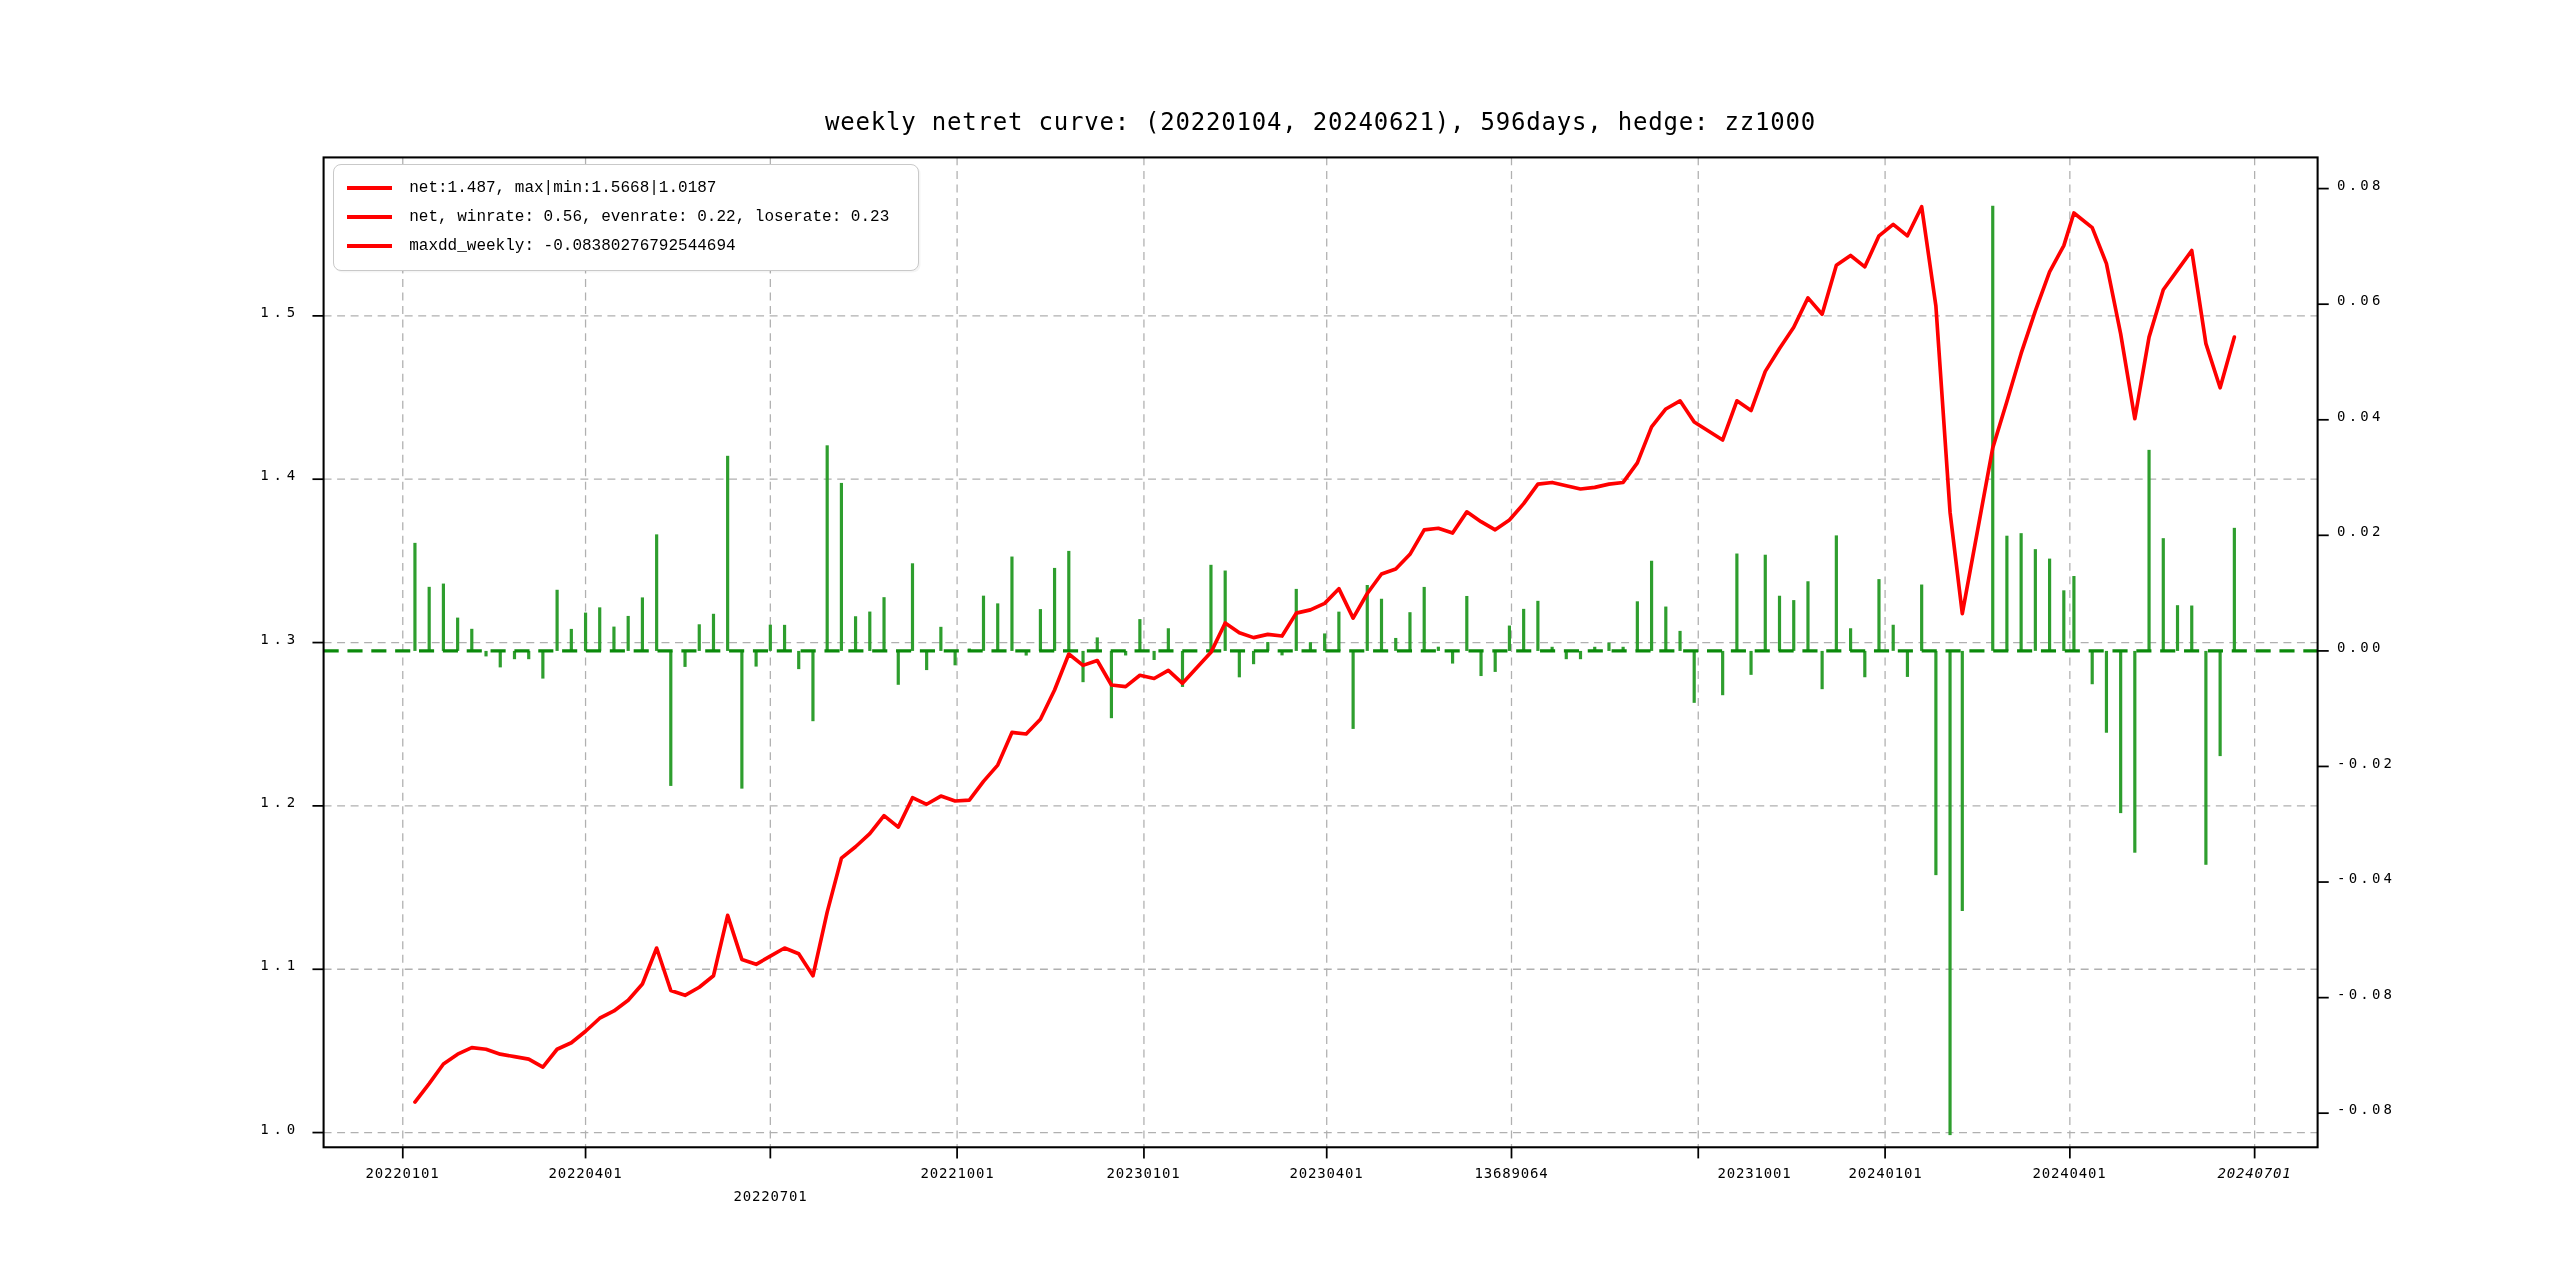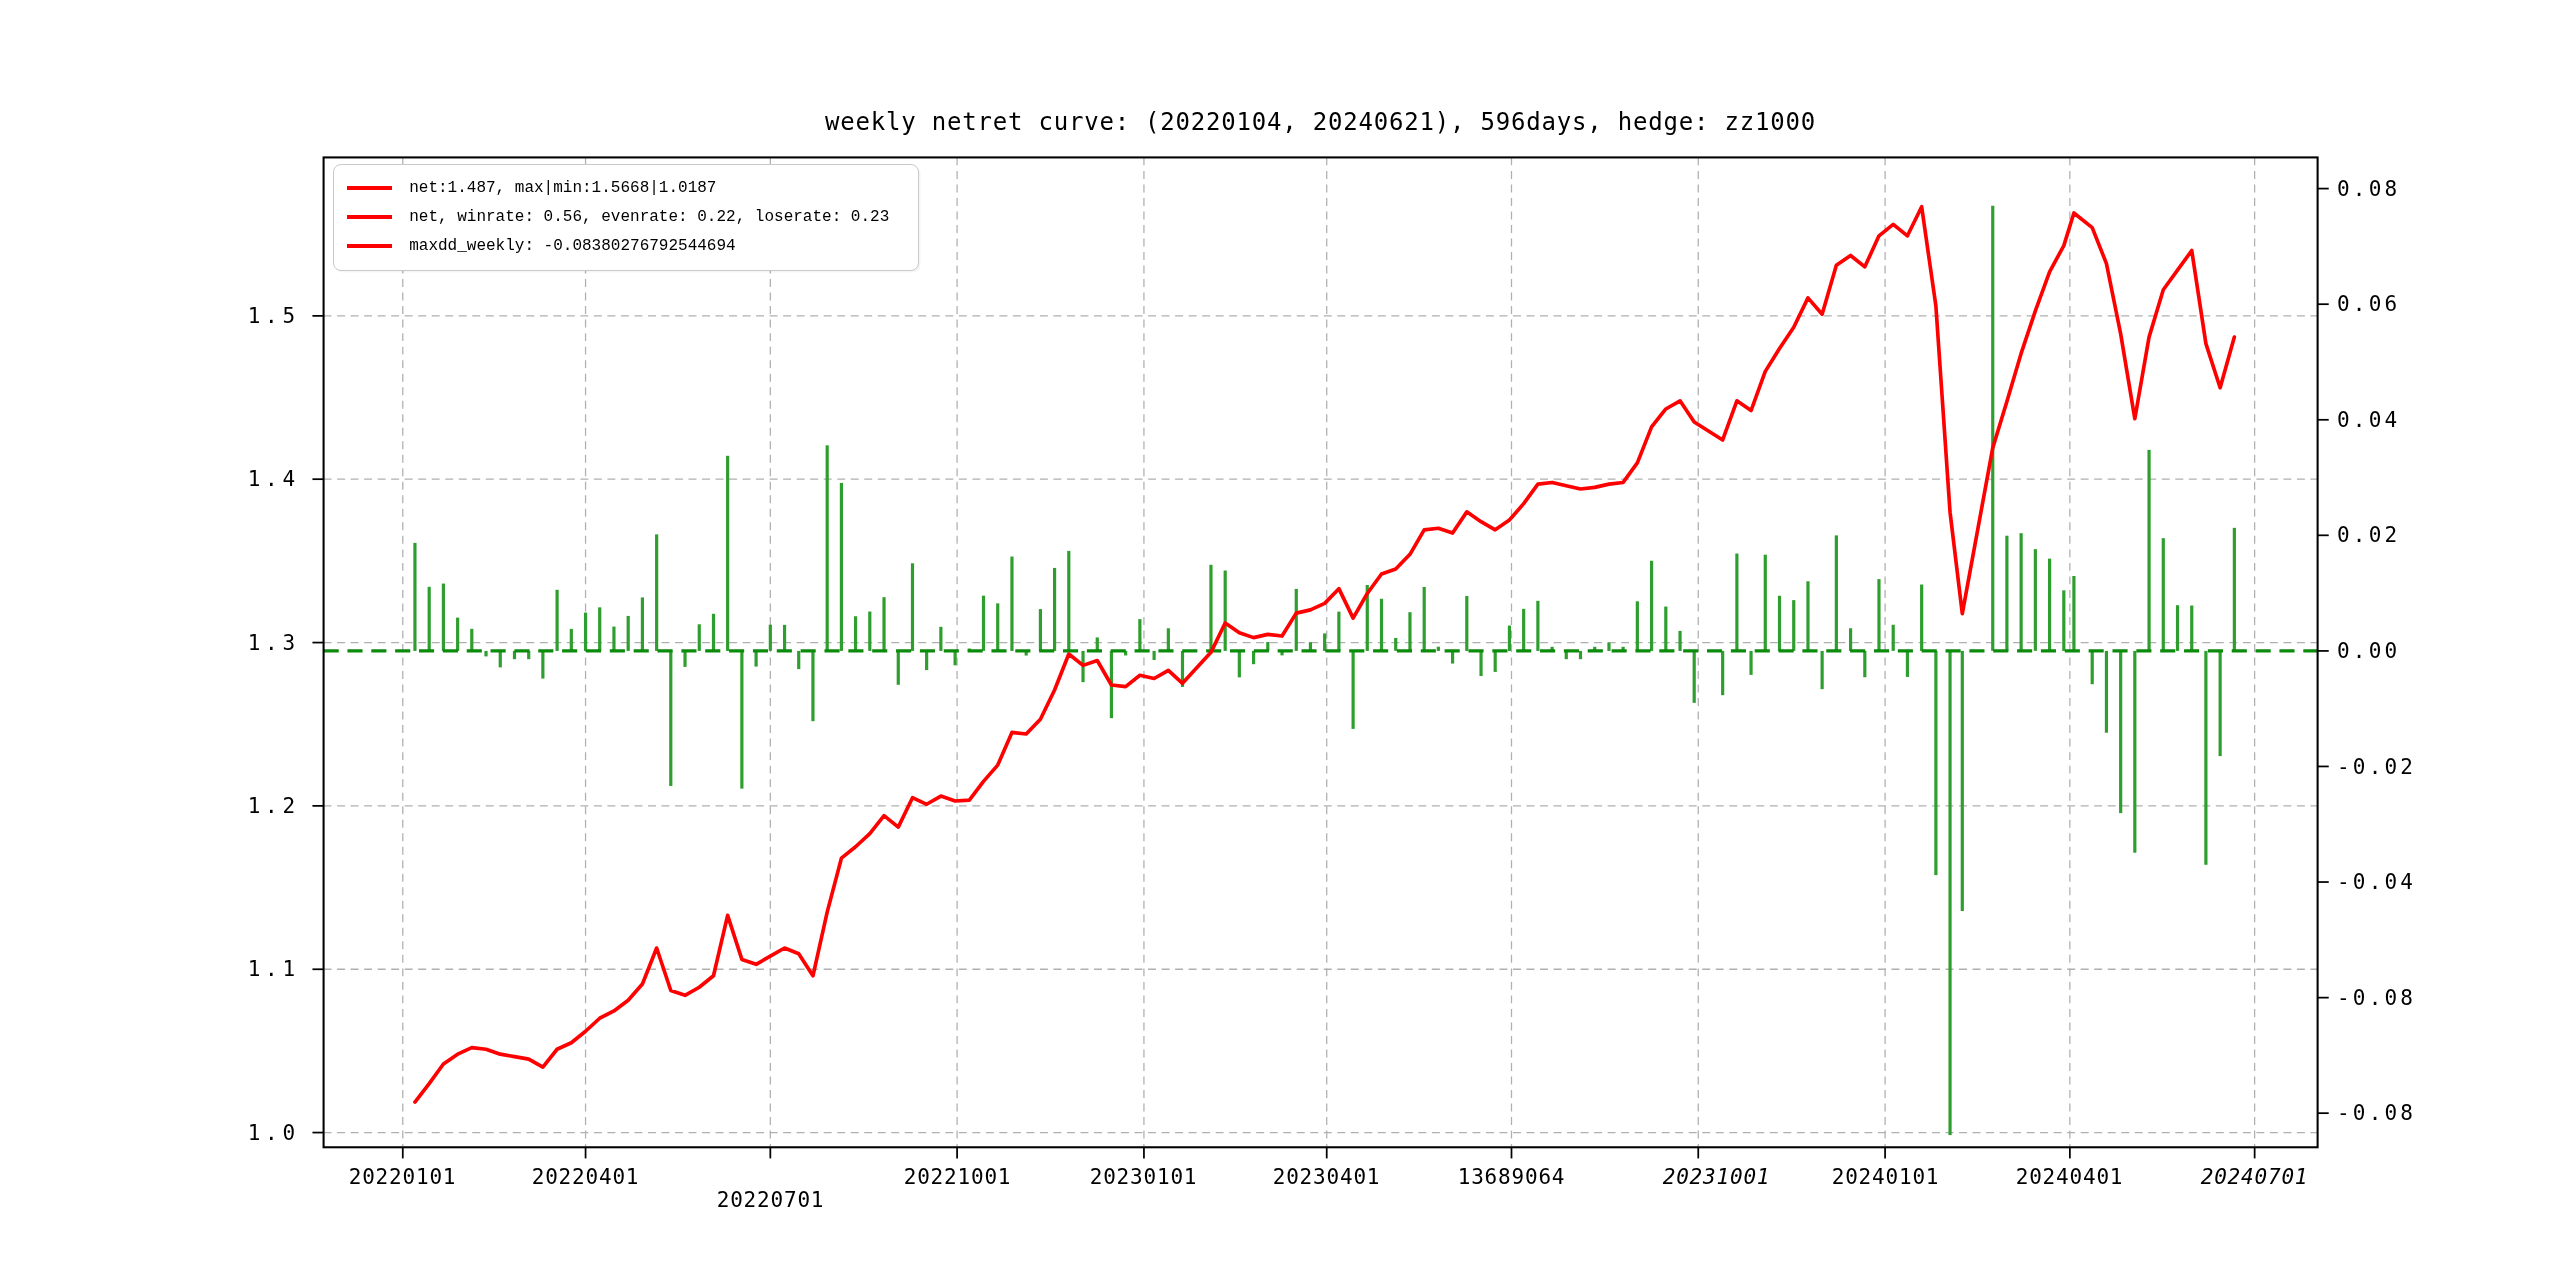--- a/index.html
+++ b/index.html
@@ -15,21 +15,21 @@
   .netline{fill:none;stroke:#ff0000;stroke-width:4.6;stroke-linejoin:round;stroke-linecap:round;}
   #chart-title{position:absolute;left:0;top:108px;width:2641px;text-align:center;
       font-size:24px;letter-spacing:0.8px;white-space:nowrap;}
   #legend-box{position:absolute;left:333px;top:164px;width:557px;
       background:#ffffff;border:1.6px solid #c9c9c9;border-radius:8px;
       padding:8px 14.3px 9.5px 12.7px;box-shadow:1.6px 1.6px 0 rgba(0,0,0,0.04);font-family:Liberation Mono, monospace;}
   .legend-row{display:flex;align-items:center;height:29px;}
   .legend-marker{display:inline-block;width:45px;height:4px;background:#ff0000;
       margin-right:17.5px;flex:0 0 auto;}
   .legend-label{font-size:16px;letter-spacing:0px;white-space:nowrap;}
-  .tick{position:absolute;font-size:21px;white-space:nowrap;}
+  .tick{position:absolute;font-size:14px;white-space:nowrap;}
   .yl{text-align:right;letter-spacing:4.8px;}
   .yr{text-align:left;letter-spacing:3.2px;}
   .xb{text-align:center;letter-spacing:0.8px;}
 </style>
 </head>
 <body>
 
 <div id="figure">
 
   <div id="chart-title">weekly netret curve: (20220104, 20240621), 596days, hedge: zz1000</div>
@@ -231,21 +231,21 @@
       <div class="tick yr" style="left: 2337px; top: 870px;">-0.04</div>
       <div class="tick yr" style="left: 2337px; top: 986px;">-0.08</div>
       <div class="tick yr" style="left: 2337px; top: 1101px;">-0.08</div>
       <div class="tick xb" style="left: 315px; width: 175px; top: 1165px;">20220101</div>
       <div class="tick xb" style="left: 498px; width: 175px; top: 1165px; text-align: center;">20220401</div>
       <div class="tick xb" style="left: 683px; width: 175px; top: 1165px; margin-top: 23px;">20220701</div>
       <div class="tick xb" style="left: 870px; width: 175px; top: 1165px;">20221001</div>
       <div class="tick xb" style="left: 1056px; width: 175px; top: 1165px;">20230101</div>
       <div class="tick xb" style="left: 1239px; width: 175px; top: 1165px;">20230401</div>
       <div class="tick xb" style="left: 1424px; width: 175px; top: 1165px;">13689064</div>
-      <div class="tick xb" style="left: 1629px; width: 175px; top: 1165px; font-style: italic;">20231001</div>
+      <div class="tick xb" style="left: 1667px; width: 175px; top: 1165px;">20231001</div>
       <div class="tick xb" style="left: 1798px; width: 175px; top: 1165px;">20240101</div>
       <div class="tick xb" style="left: 1982px; width: 175px; top: 1165px;">20240401</div>
       <div class="tick xb" style="left: 2167px; width: 175px; top: 1165px; font-style: italic;">20240701</div>
     </div>
 
   <div id="legend-box">
     <div class="legend-row">
       <span class="legend-marker"></span>
       <span class="legend-label">net:1.487, max|min:1.5668|1.0187</span>
     </div>

